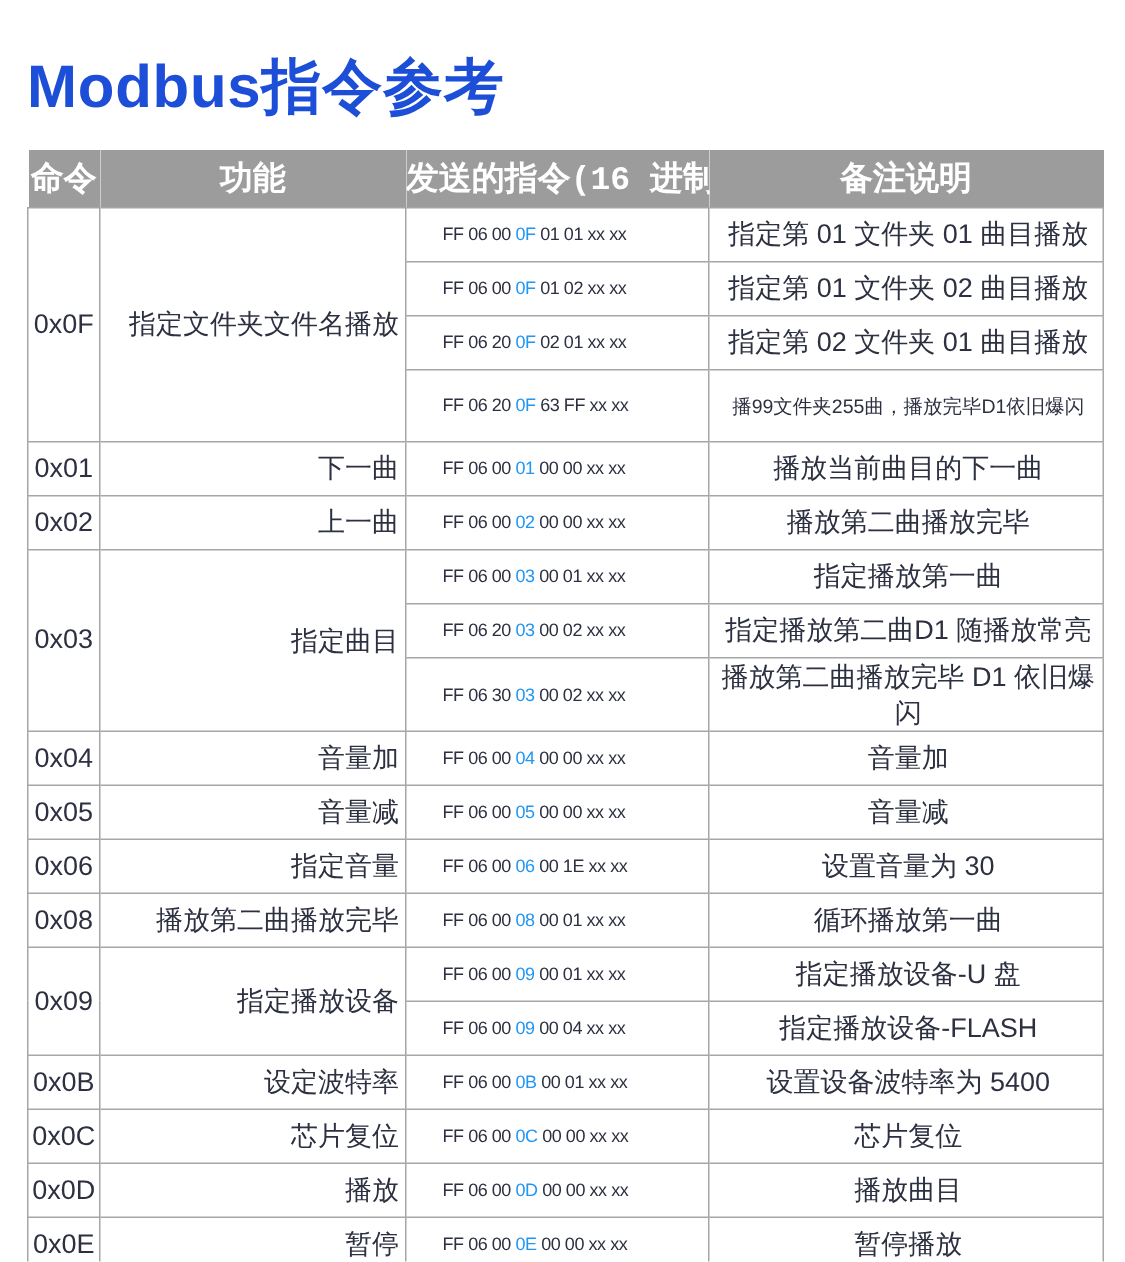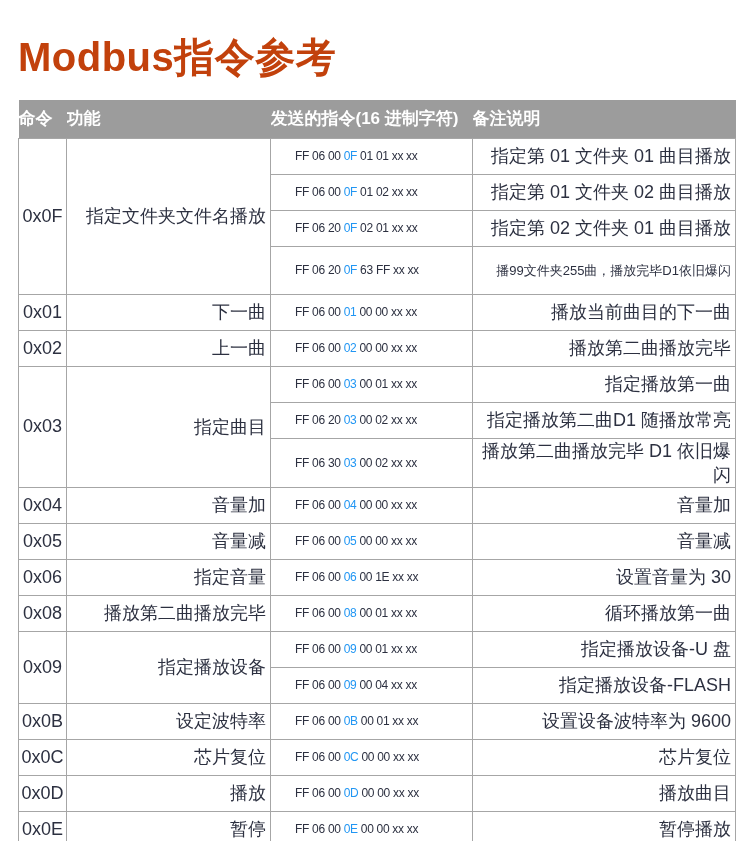--- a/index.html
+++ b/index.html
@@ -4,51 +4,51 @@
 <style>
   * { margin: 0; padding: 0; box-sizing: border-box; }
   html, body { background: #ffffff; }
   body {
     width: 750px; height: 841px; overflow: hidden; position: relative;
     font-family: "Liberation Sans", "DejaVu Sans", sans-serif;
     color: #2c3040;
   }
   .page-title {
     position: absolute; left: 18px; top: 30px;
-    font-size: 40px; font-weight: bold; color: #c2410c;
+    font-size: 40px; font-weight: bold; color: #1d4ed8;
     letter-spacing: 0.5px; white-space: nowrap;
   }
   table.modbus {
     position: absolute; left: 18px; top: 100px; width: 717px;
     border-collapse: collapse; table-layout: fixed;
   }
   col.c-cmd  { width: 48px; }
   col.c-func { width: 204px; }
   col.c-hex  { width: 202px; }
   col.c-note { width: 263px; }
   thead tr { height: 38px; }
   thead th {
     background: #9c9c9c; color: #ffffff; font-weight: bold;
-    font-size: 17px; text-align: left; border: 0; vertical-align: middle;
-    white-space: nowrap; overflow: hidden;
+    font-size: 22px; text-align: center; border: 0; vertical-align: middle;
+    white-space: nowrap; overflow: hidden; font-family: Liberation Mono, monospace;
   }
   tbody tr { height: 36px; }
   tbody tr.tall { height: 48px; }
   tbody td {
     border: 1px solid #a6a6a6; vertical-align: middle;
     font-size: 18px; color: #2c3040; overflow: hidden;
   }
   td.cmd  { text-align: center; padding: 0 1px; margin-left: 27px; }
   td.func { text-align: right; padding: 0 4px 0 8px; }
   td.hex  {
     text-align: left; padding: 0 2px 0 24px;
     font-size: 12px; letter-spacing: -0.3px; white-space: nowrap;
   }
   td.hex .code { color: #2196f3; }
-  td.note { text-align: right; padding: 0 4px 0 7px; }
+  td.note { text-align: center; padding: 0 4px 0 7px; }
   tr.tall td.note { font-size: 13px; line-height: 1.15; padding-top: 2px; }
 </style>
 </head>
 <body>
 
 <h1 class="page-title">Modbus指令参考</h1>
 
 <table class="modbus">
   <colgroup>
     <col class="c-cmd">
@@ -140,21 +140,21 @@
         <td class="note">指定播放设备-U 盘</td>
       </tr>
       <tr>
         <td class="hex"><span>FF 06 00 </span><span class="code">09</span><span> 00 04 xx xx</span></td>
         <td class="note">指定播放设备-FLASH</td>
       </tr>
       <tr>
         <td class="cmd" rowspan="1">0x0B</td>
         <td class="func" rowspan="1">设定波特率</td>
         <td class="hex"><span>FF 06 00 </span><span class="code">0B</span><span> 00 01 xx xx</span></td>
-        <td class="note">设置设备波特率为 9600</td>
+        <td class="note">设置设备波特率为 5400</td>
       </tr>
       <tr>
         <td class="cmd" rowspan="1">0x0C</td>
         <td class="func" rowspan="1">芯片复位</td>
         <td class="hex"><span>FF 06 00 </span><span class="code">0C</span><span> 00 00 xx xx</span></td>
         <td class="note">芯片复位</td>
       </tr>
       <tr>
         <td class="cmd" rowspan="1">0x0D</td>
         <td class="func" rowspan="1">播放</td>

